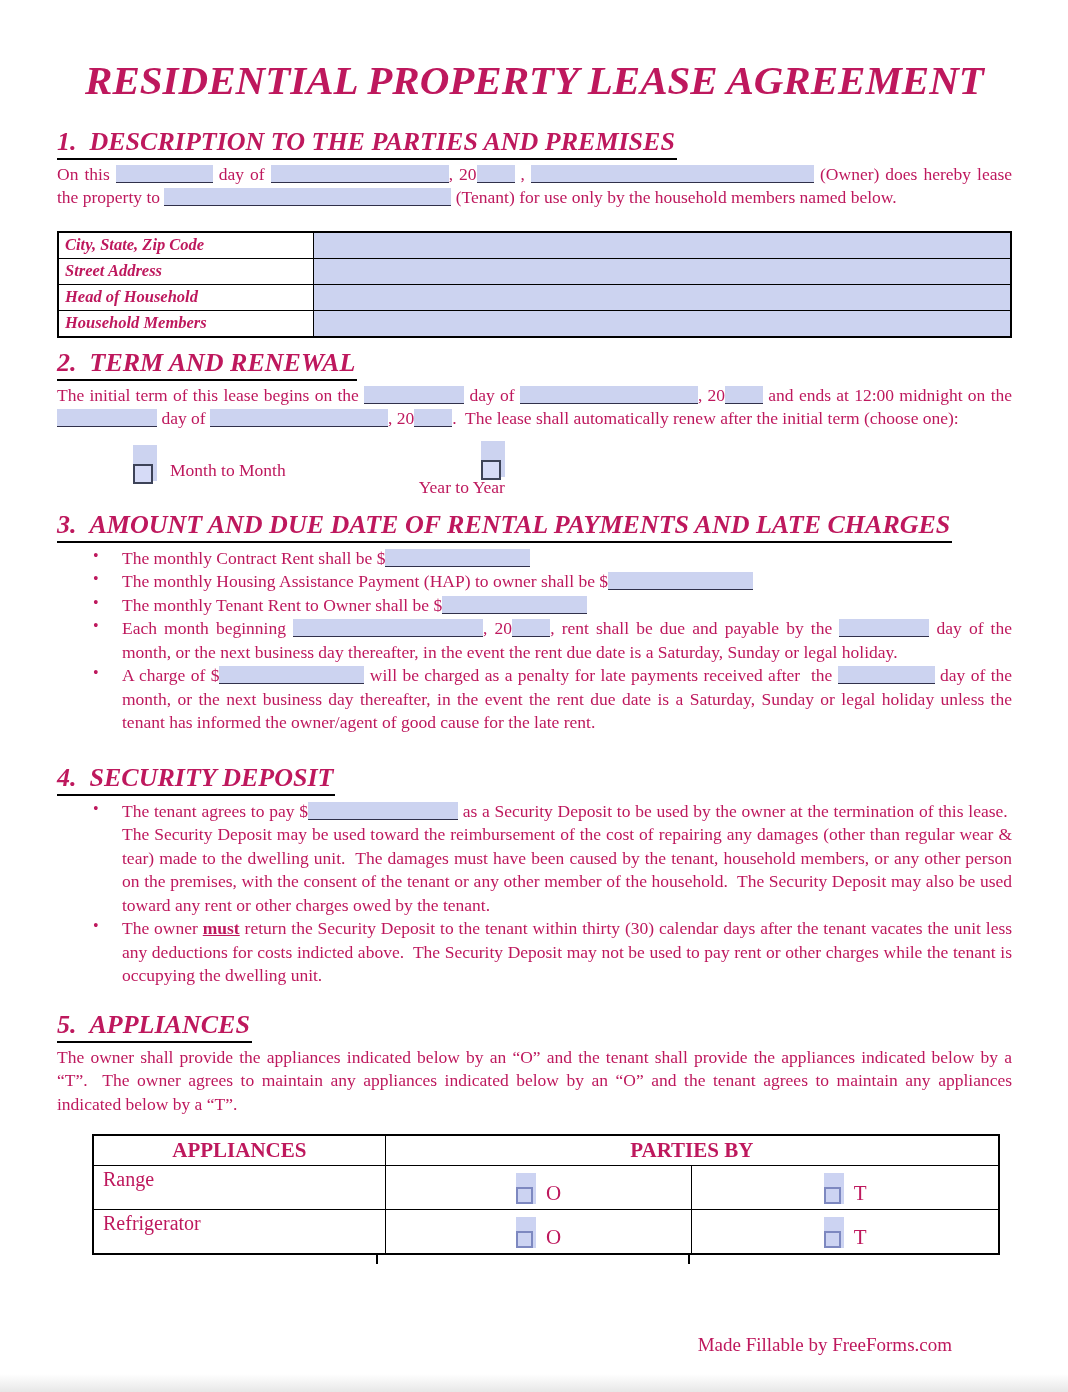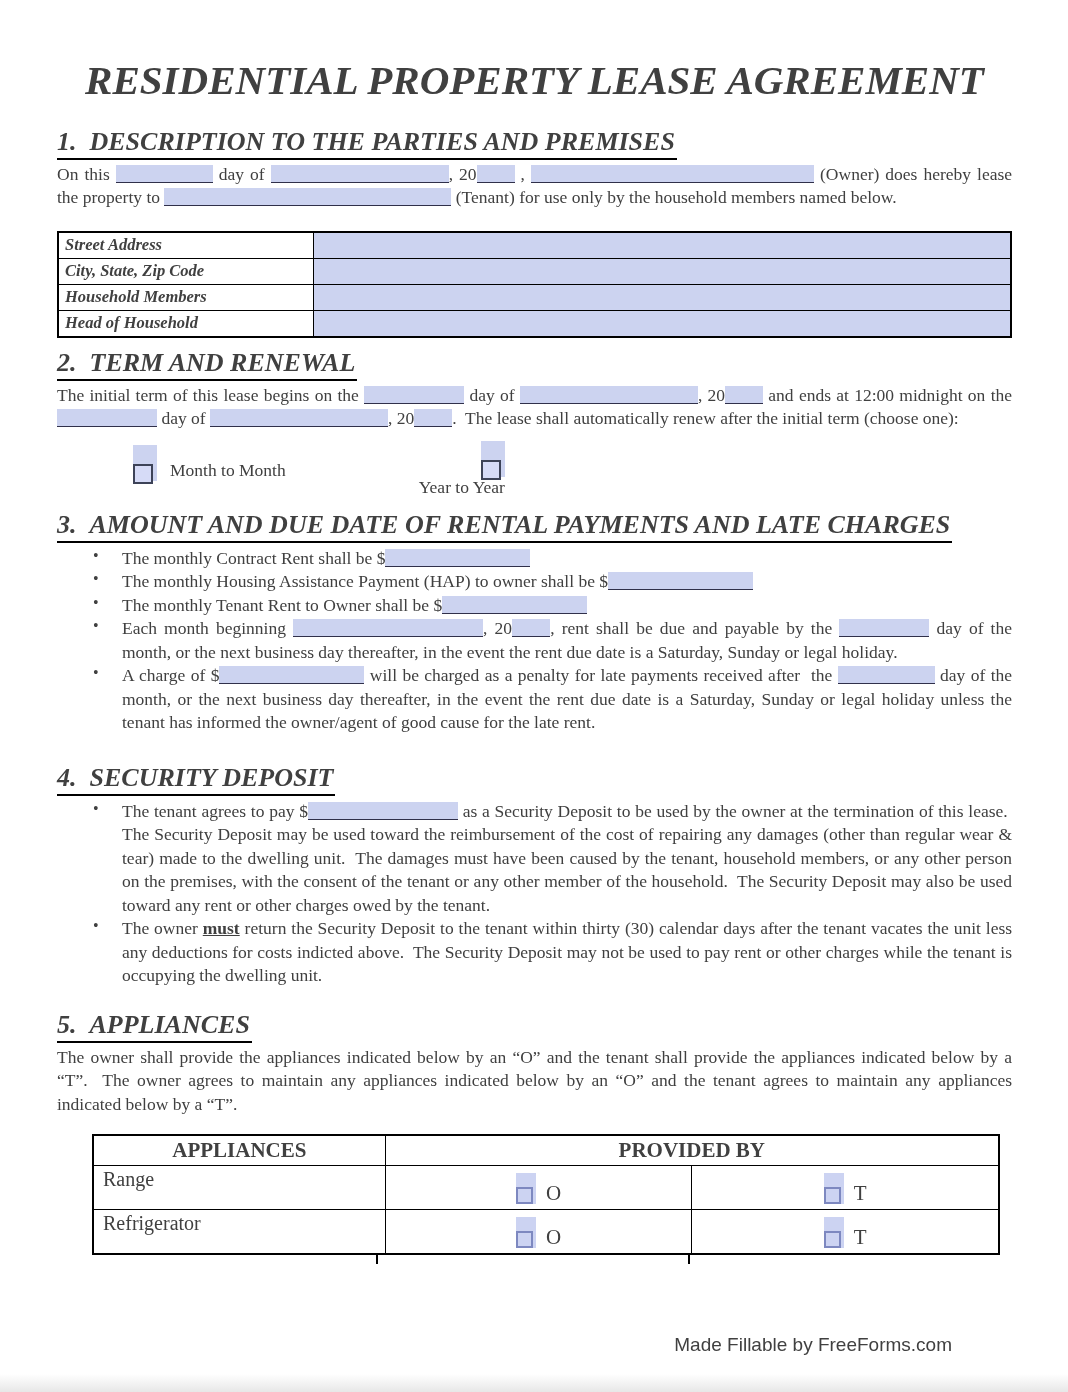--- a/index.html
+++ b/index.html
@@ -1,17 +1,17 @@
 <!DOCTYPE html>
 <html><head>
 <meta charset="utf-8">
 <style>
   html,body{margin:0;padding:0;background:#ffffff;}
   .page{position:relative;width:1068px;height:1392px;background:#ffffff;overflow:hidden;
-        font-family:"Liberation Serif",serif;color:#404040;}
+        font-family:"Liberation Serif",serif;color:#be185d;}
   .content{padding:14px 56px 0 57px;}
 
   .title{font-size:41px;font-weight:bold;font-style:italic;text-align:center;
          margin:44px 0 0 0;line-height:1.12;}
 
   .sec-head{margin-top:23px;font-size:26px;font-weight:bold;font-style:italic;}
   .sec-head .inner{display:inline-block;border-bottom:2.5px solid #000;padding:0 2px 1px 0;}
   .sec-head .num{margin-right:13px;}
 
   .para{font-size:17.5px;line-height:23.5px;text-align:justify;margin:3px 0 0 0;}
@@ -50,21 +50,21 @@
   .acell{width:305px;padding:5px 0;}
   .acell-inner{display:flex;align-items:flex-end;justify-content:center;height:33px;}
   .cbfield2{width:20px;height:31px;background:#ccd3f2;position:relative;display:inline-block;flex:none;}
   .cbbox2{position:absolute;left:0;bottom:0;width:13px;height:13px;
           border:2px solid #7d88c0;background:#ccd3f2;}
   .mark{font-size:21px;margin-left:10px;line-height:1;position:relative;top:0;}
   .stub{position:absolute;top:100%;width:2px;height:9px;background:#000;}
   .stub1{left:284px;}
   .stub2{left:596px;}
 
-  .footer{position:absolute;right:116px;bottom:36px;font-family:Liberation Sans, sans-serif;
+  .footer{position:absolute;right:116px;bottom:36px;font-family:Liberation Serif, serif;
           font-size:19px;margin-left:32px;}
   .bottom-shade{position:absolute;left:0;right:0;bottom:0;height:18px;
           background:linear-gradient(#ffffff,#e7e7e7);}
 </style>
 </head>
 <body>
 
 <div class="page">
   <div class="content">
 
@@ -81,33 +81,33 @@
       <span>,</span>
       <span class="field w283"></span>
       <span>(Owner) does hereby lease the property to</span>
       <span class="field w287"></span>
       <span>(Tenant) for use only by the household members named below.</span>
     </p>
 
     <table class="ptable">
       <tbody>
           <tr>
+        <td class="plabel">City, State, Zip Code</td>
+        <td class="pvalue"></td>
+      </tr>
+      <tr>
         <td class="plabel">Street Address</td>
         <td class="pvalue"></td>
       </tr>
       <tr>
-        <td class="plabel">City, State, Zip Code</td>
+        <td class="plabel">Head of Household</td>
         <td class="pvalue"></td>
       </tr>
       <tr>
         <td class="plabel">Household Members</td>
-        <td class="pvalue"></td>
-      </tr>
-      <tr>
-        <td class="plabel">Head of Household</td>
         <td class="pvalue"></td>
       </tr>
     </tbody>
       </table>
 
     <div class="sec-head" style="margin-top:10px;">
       <span class="inner"><span class="num">2.</span><span>TERM AND RENEWAL</span></span>
     </div>
     <p class="para">
       <span>The initial term of this lease begins on the</span>
@@ -186,21 +186,21 @@
     <div class="sec-head" style="margin-top:22px;">
       <span class="inner"><span class="num">5.</span><span>APPLIANCES</span></span>
     </div>
     <p class="para">The owner shall provide the appliances indicated below by an “O” and the tenant shall provide the appliances indicated below by a “T”.&nbsp; The owner agrees to maintain any appliances indicated below by an “O” and the tenant agrees to maintain any appliances indicated below by a “T”.</p>
 
     <div class="atable-wrap">
       <table class="atable">
         <tbody>
             <tr>
           <th class="ath">APPLIANCES</th>
-          <th class="ath" colspan="2">PROVIDED BY</th>
+          <th class="ath" colspan="2">PARTIES BY</th>
         </tr>
         <tr>
           <td class="aname">Range</td>
           <td class="acell">
             <div class="acell-inner">
               <span class="cbfield2">
                     <span class="cbbox2"></span>
                   </span>
               <span class="mark">O</span>
             </div>

